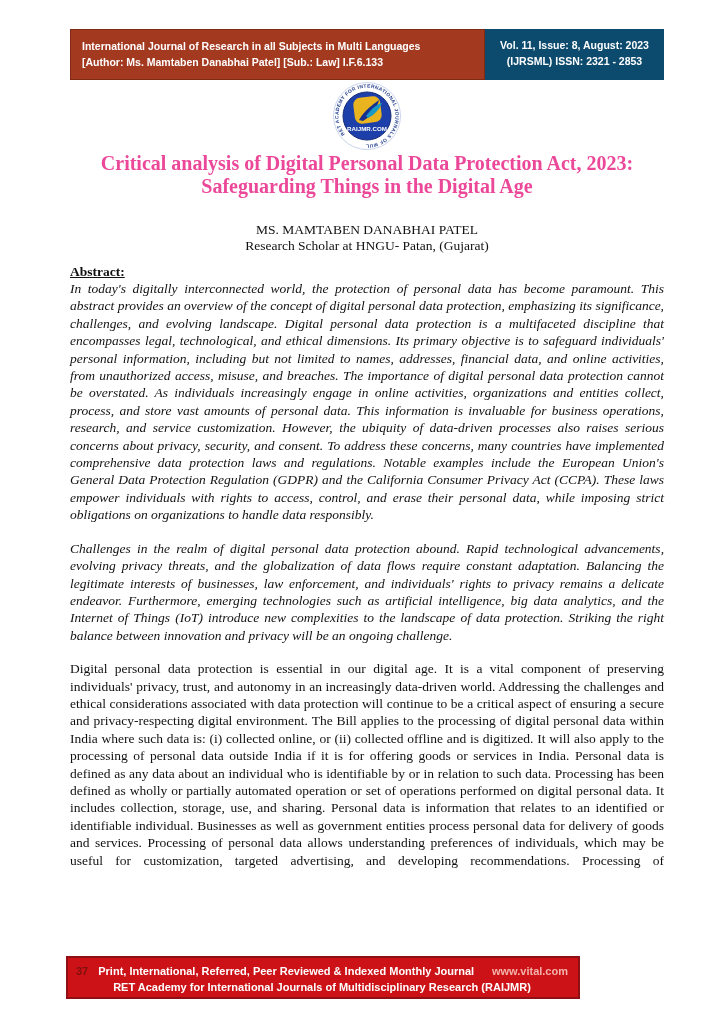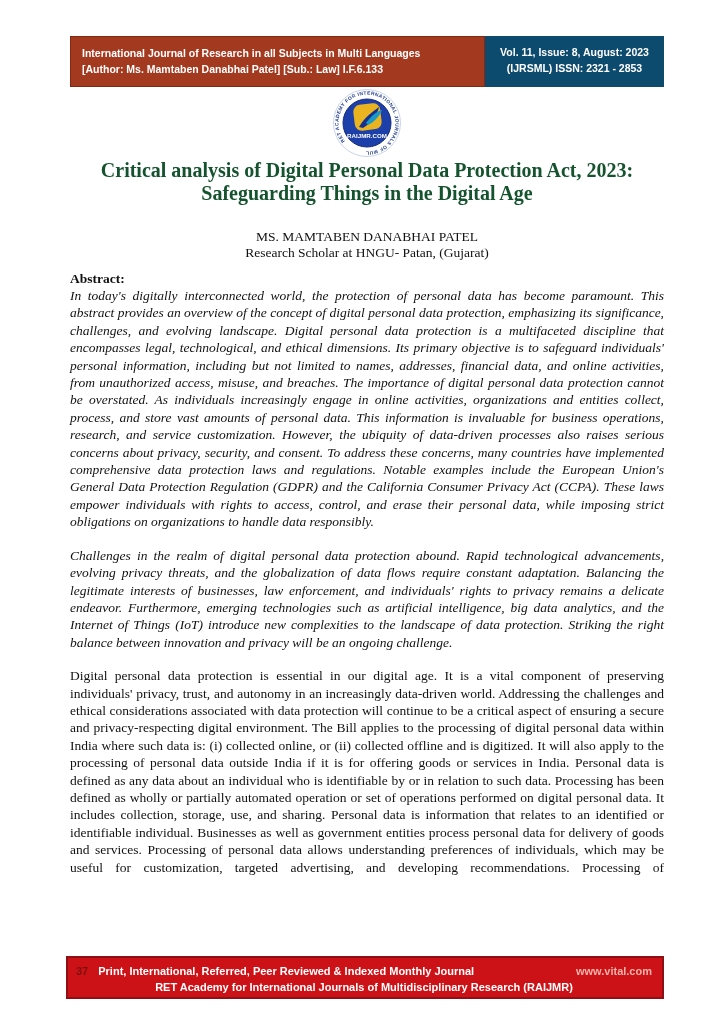--- a/index.html
+++ b/index.html
@@ -7,21 +7,21 @@
   .page {
     position: relative;
     width: 724px;
     height: 1024px;
     background: #ffffff;
     margin: 0 auto;
     font-family: "Liberation Serif", serif;
     color: #111;
     overflow: hidden;
   }
-  .content { position: absolute; left: 70px; width: 594px; top: 7px; }
+  .content { position: absolute; left: 70px; width: 594px; top: 0; }
 
   
   .header-bar {
     display: flex;
     margin-top: 29px;
     height: 51px;
     font-family: "Liberation Sans", sans-serif;
     font-weight: bold;
     font-size: 10.5px;
     color: #ffffff;
@@ -44,26 +44,26 @@
   
   .logo { width: 68px; height: 68px; margin: 2px auto 0 auto; }
 
   
   .title {
     margin-top: 2px;
     text-align: center;
     font-weight: bold;
     font-size: 20px;
     line-height: 23px;
-    color: #14532d;
+    color: #ec4899;
   }
   .author-block { margin-top: 24px; text-align: center; font-size: 13.5px; line-height: 16px; }
 
   
-  .abstract-heading { margin-top: 9px; font-weight: bold; font-size: 13.5px; line-height: 17px; }
+  .abstract-heading { margin-top: 9px; font-weight: bold; font-size: 13.5px; line-height: 17px; text-decoration: underline; }
   .para {
     font-size: 13.5px;
     line-height: 17.4px;
     text-align: justify;
   }
   .italic { font-style: italic; }
   .para + .para { margin-top: 16px; }
 
   
   .keywords {
@@ -78,21 +78,21 @@
 
   
   .intro-heading { margin-top: 11px; font-weight: bold; font-size: 13.5px; line-height: 18px; }
   .intro-body { text-align-last: justify; margin-top: 32px; }
 
   
   .footer {
     position: absolute;
     left: 66px;
     top: 956px;
-    width: 598px;
+    width: 514px;
     height: 43px;
     background: #CC1217;
     border: 2px solid #8F1014;
     font-family: "Liberation Sans", sans-serif;
     font-weight: bold;
     font-size: 11px;
     color: #ffffff;
     padding: 5px 10px 0 8px;
     line-height: 16px;
   }

